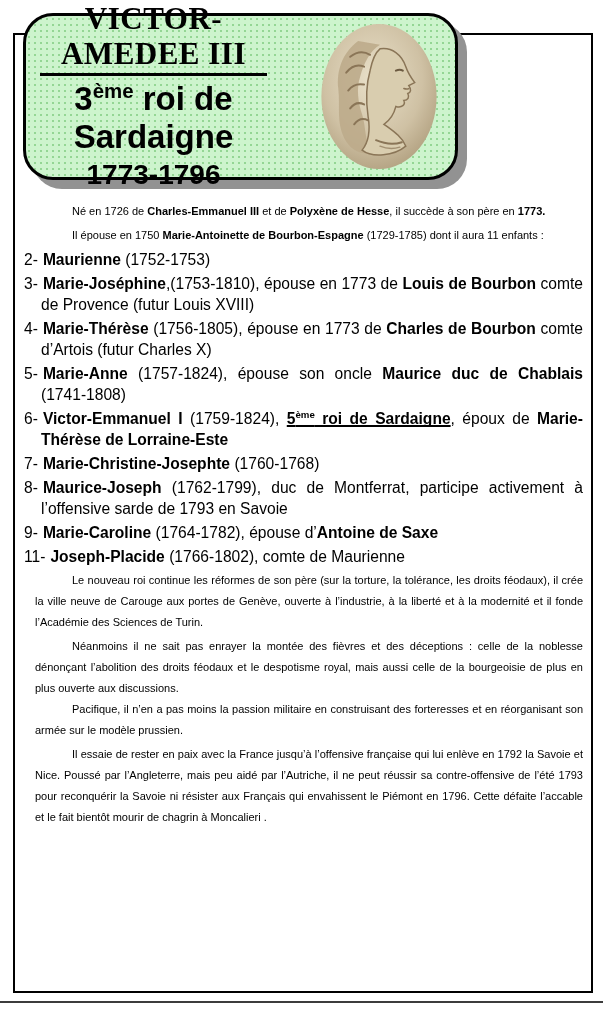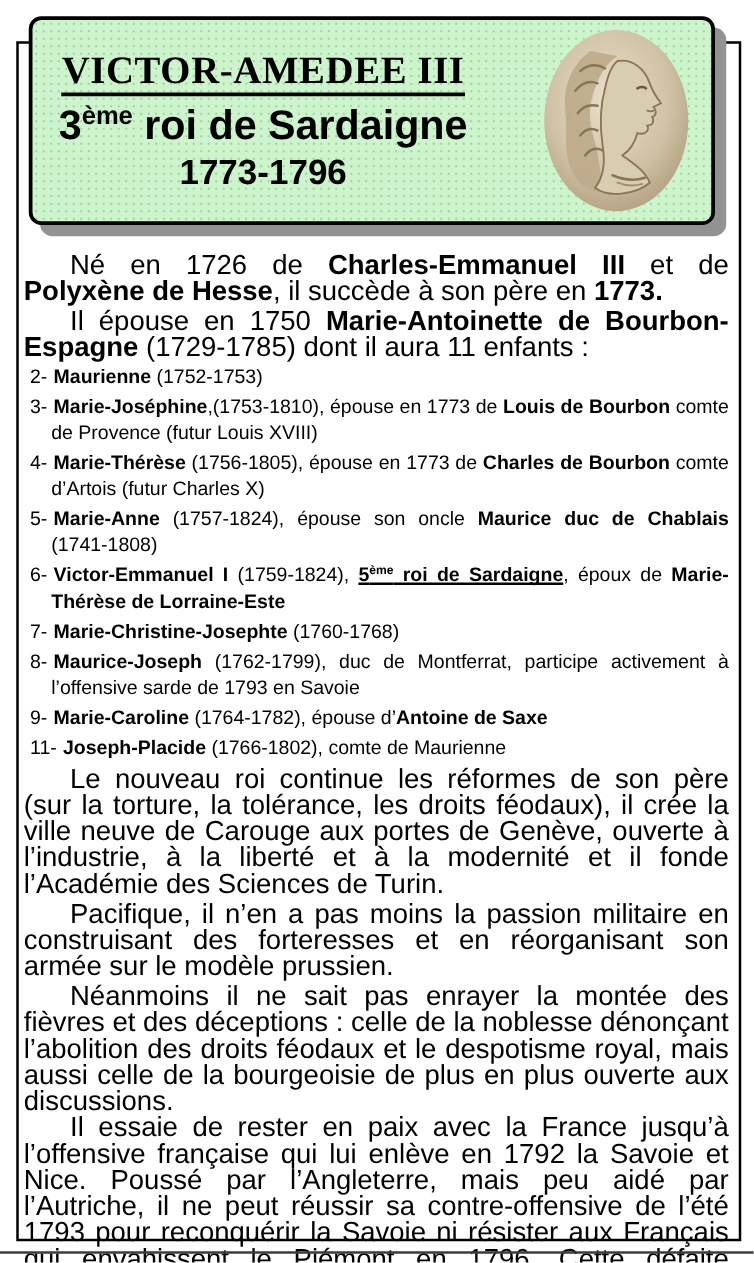--- a/index.html
+++ b/index.html
@@ -9,41 +9,41 @@
   }
   
   .frame{
     position:absolute;left:13px;top:33px;width:580px;height:960px;
     box-sizing:border-box;border:2px solid #000;background:#fff;
     padding:0 8px 0 4px;
   }
   .spacer{height:166px;}
   
   .header-box{
-    position:absolute;left:23px;top:13px;width:549px;height:167px;
-    box-sizing:border-box;border:3px solid #000;border-radius:10px;
+    position:absolute;left:23px;top:13px;width:435px;height:167px;
+    box-sizing:border-box;border:3px solid #000;border-radius:30px;
     background-color:#cdf4cd;
     background-image:radial-gradient(circle,#94d694 0.9px,rgba(0,0,0,0) 1.2px);
     background-size:6px 6px;
     box-shadow:9px 9px 0 #929292;
     display:flex;align-items:center;z-index:2;gap:36px;
   }
   .title-block{flex:1;text-align:center;padding-left:14px;}
   .main-title{
     display:inline-block;font-family:"Liberation Serif",serif;font-weight:bold;
     font-size:31px;line-height:1.12;border-bottom:3px solid #000;padding-bottom:1px;
     letter-spacing:0.5px;
   }
   .subtitle{font-size:33px;font-weight:bold;margin-top:4px;line-height:1.15;}
   .years{font-size:28px;font-weight:bold;margin-top:3px;line-height:1.15;}
   .coin-wrap{width:152px;display:flex;justify-content:center;align-items:center;}
   
   p.body{
-    margin:0 0 3px 0;text-align:justify;text-indent:37px;
-    font-size:22px;line-height:21px;
+    margin:0 0 3px 16px;text-align:justify;text-indent:37px;
+    font-size:11px;line-height:21px;
   }
   p.flush{margin-bottom:0;}
   .children{margin:0;}
   .child{
     margin:0 0 3px 0;text-align:justify;font-size:15.6px;line-height:21px;
     padding-left:22px;text-indent:-17px;
   }
   .num{white-space:nowrap;}
   .child .gap{display:inline-block;width:5px;}
   .b{font-weight:bold;}
@@ -67,22 +67,22 @@
     <div class="child"><span class="num">4-</span><span class="gap"></span><span><span class="b">Marie-Thérèse</span><span> (1756-1805), épouse en 1773 de </span><span class="b">Charles de Bourbon</span><span> comte d’Artois (futur Charles X)</span></span></div>
     <div class="child"><span class="num">5-</span><span class="gap"></span><span><span class="b">Marie-Anne</span><span> (1757-1824), épouse son oncle </span><span class="b">Maurice duc de Chablais</span><span> (1741-1808)</span></span></div>
     <div class="child"><span class="num">6-</span><span class="gap"></span><span><span class="b">Victor-Emmanuel I</span><span> (1759-1824), </span><span class="b u"><span>5</span><span class="sup">ème</span><span> roi de Sardaigne</span></span><span>, époux de </span><span class="b">Marie-Thérèse de Lorraine-Este</span></span></div>
     <div class="child"><span class="num">7-</span><span class="gap"></span><span><span class="b">Marie-Christine-Josephte</span><span> (1760-1768)</span></span></div>
     <div class="child"><span class="num">8-</span><span class="gap"></span><span><span class="b">Maurice-Joseph</span><span> (1762-1799), duc de Montferrat, participe activement à l’offensive sarde de 1793 en Savoie</span></span></div>
     <div class="child"><span class="num">9-</span><span class="gap"></span><span><span class="b">Marie-Caroline</span><span> (1764-1782), épouse d’</span><span class="b">Antoine de Saxe</span></span></div>
     <div class="child"><span class="num">11-</span><span class="gap"></span><span><span class="b">Joseph-Placide</span><span> (1766-1802), comte de Maurienne</span></span></div>
   </div>
 
   <p class="body">Le nouveau roi continue les réformes de son père (sur la torture, la tolérance, les droits féodaux), il crée la ville neuve de Carouge aux portes de Genève, ouverte à l’industrie, à la liberté et à la modernité et il fonde l’Académie des Sciences de Turin.</p>
+  <p class="body flush">Néanmoins il ne sait pas enrayer la montée des fièvres et des déceptions : celle de la noblesse dénonçant l’abolition des droits féodaux et le despotisme royal, mais aussi celle de la bourgeoisie de plus en plus ouverte aux discussions.</p>
   <p class="body">Pacifique, il n’en a pas moins la passion militaire en construisant des forteresses et en réorganisant son armée sur le modèle prussien.</p>
-  <p class="body flush">Néanmoins il ne sait pas enrayer la montée des fièvres et des déceptions : celle de la noblesse dénonçant l’abolition des droits féodaux et le despotisme royal, mais aussi celle de la bourgeoisie de plus en plus ouverte aux discussions.</p>
   <p class="body">Il essaie de rester en paix avec la France jusqu’à l’offensive française qui lui enlève en 1792 la Savoie et Nice. Poussé par l’Angleterre, mais peu aidé par l’Autriche, il ne peut réussir sa contre-offensive de l’été 1793 pour reconquérir la Savoie ni résister aux Français qui envahissent le Piémont en 1796. Cette défaite l’accable et le fait bientôt mourir de chagrin à Moncalieri .</p>
 </div>
 
 <div class="header-box">
   <div class="title-block">
     <div><span class="main-title">VICTOR-AMEDEE III</span></div>
     <div class="subtitle"><span>3</span><span class="sup">ème</span><span> roi de Sardaigne</span></div>
     <div class="years">1773-1796</div>
   </div>
   <div class="coin-wrap">

